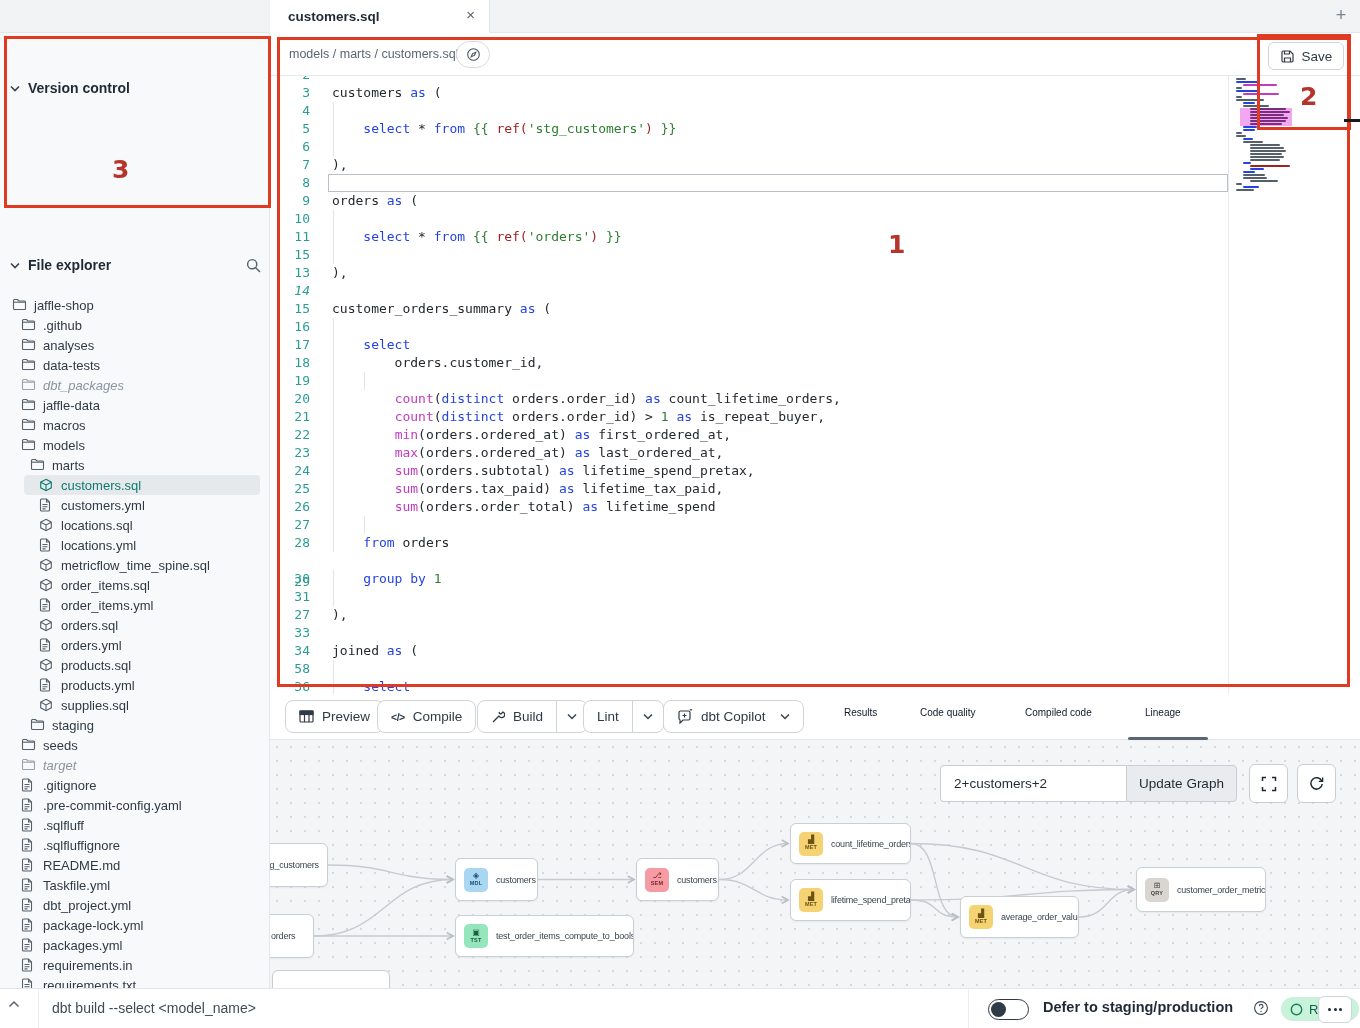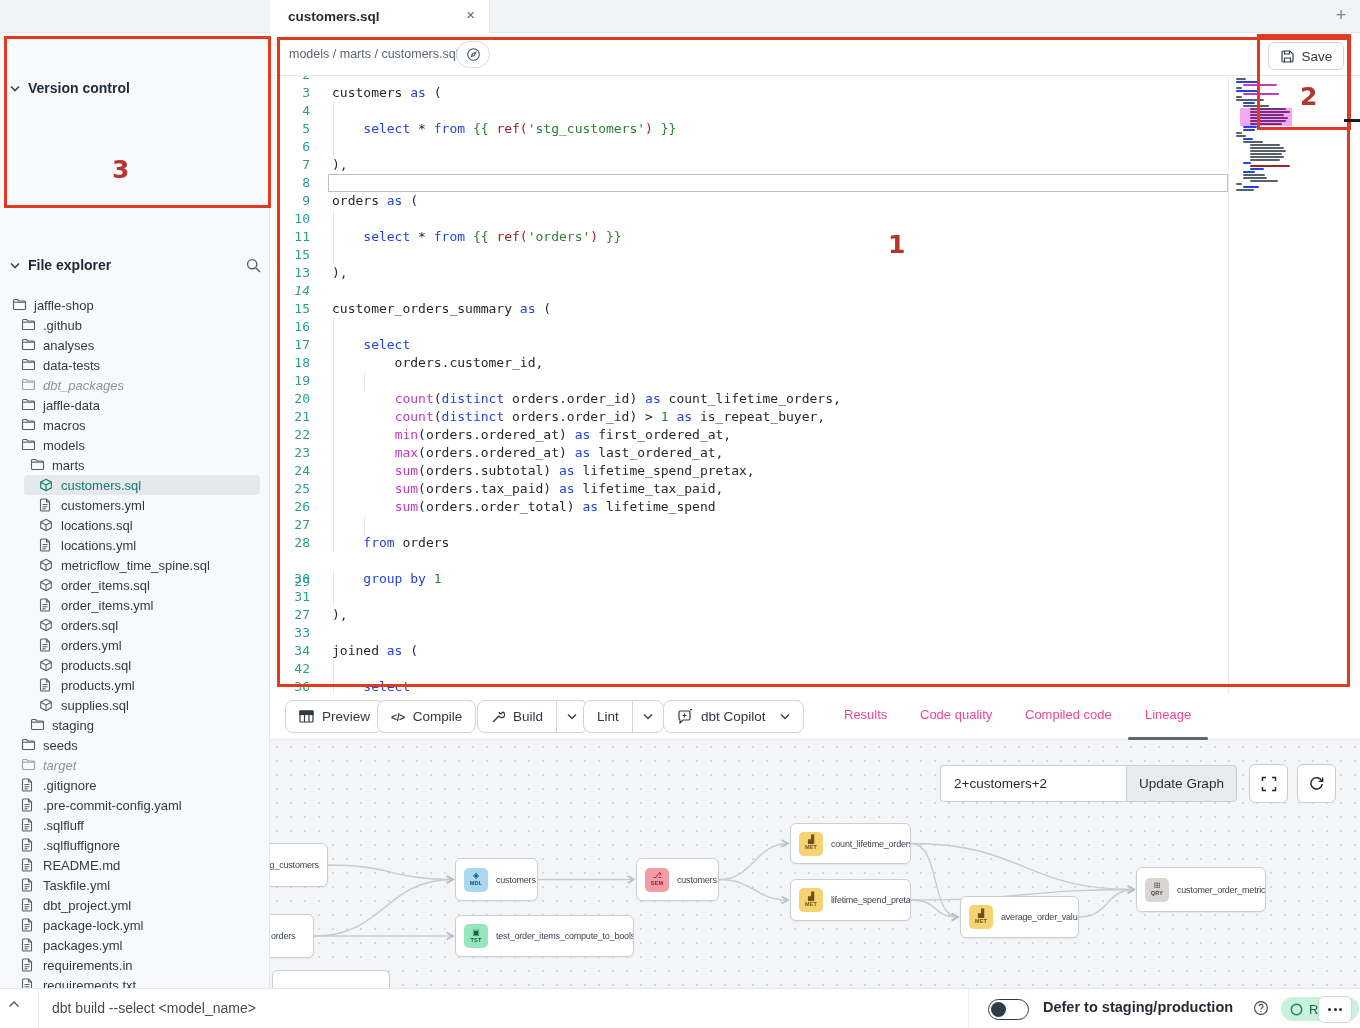--- a/index.html
+++ b/index.html
@@ -54,21 +54,21 @@
   #mini-sep { position:absolute; left:958px; top:0; width:1px; height:618px; background:#e8eaed; }
   #minimap { position:absolute; left:962px; top:2px; width:86px; height:120px; cursor:pointer; }
   #minimap .mrow { position:absolute; height:2px; border-radius:1px; }
   #minimap .mpink { position:absolute; background:#f2a7f2; }
 
   
   #toolbar { position:absolute; left:270px; top:694px; width:1090px; height:46px; background:#fff; border-bottom:1px solid #e3e6ea; }
   .tbtn { position:absolute; top:6px; height:33px; background:#fff; border:1px solid #cfd4d9; border-radius:8px; display:flex; align-items:center; font-size:13.5px; color:#2f3a45; cursor:pointer; }
   .tbtn .seg { display:flex; align-items:center; gap:8px; padding:0 13px; height:100%; }
   .tbtn .seg2 { border-left:1px solid #cfd4d9; padding:0 10px; height:100%; display:flex; align-items:center; cursor:pointer; }
-  .btab { position:absolute; top:13px; font-size:13px; color:#ec4899; cursor:pointer; white-space:nowrap; }
+  .btab { position:absolute; top:13px; font-size:10px; color:#0f172a; cursor:pointer; white-space:nowrap; }
   #tab-underline { position:absolute; left:858px; top:43px; width:80px; height:3px; background:#5c6670; border-radius:2px; }
 
   
   #lineage { position:absolute; left:270px; top:740px; width:1090px; height:248px; background:#f4f5f7; overflow:hidden;
              background-image:radial-gradient(#d7dadd 1px, transparent 1.2px); background-size:14px 14px; }
   #lin-svg { position:absolute; left:0; top:0; }
   .lnode { position:absolute; background:#fff; border:1px solid #c9cfd6; border-radius:6px; box-shadow:0 1px 2px rgba(30,40,50,.06); display:flex; align-items:center; overflow:hidden; cursor:pointer; }
   .lbadge { width:24px; height:24px; border-radius:5px; margin-left:8px; flex:0 0 24px; display:flex; flex-direction:column; align-items:center; justify-content:center; }
   .lbadge .bg1 { font-size:8px; line-height:8px; }
   .lbadge .bg2 { font-size:5.5px; font-weight:700; line-height:7px; letter-spacing:.2px; }
@@ -502,21 +502,21 @@
       <div class="cline" style="top: 404px;"><span class="ln">25</span><span class="guide" style="left: 63px;"></span><span class="code"><span class="tk-p">        </span><span class="tk-f">sum</span><span class="tk-p">(orders.tax_paid) </span><span class="tk-k">as</span><span class="tk-p"> lifetime_tax_paid,</span></span></div>
       <div class="cline" style="top: 422px;"><span class="ln">26</span><span class="guide" style="left: 63px;"></span><span class="code"><span class="tk-p">        </span><span class="tk-f">sum</span><span class="tk-p">(orders.order_total) </span><span class="tk-k">as</span><span class="tk-p"> lifetime_spend</span></span></div>
       <div class="cline" style="top: 440px;"><span class="ln">27</span><span class="guide" style="left: 63px;"></span><span class="guide" style="left: 94px;"></span><span class="code"></span></div>
       <div class="cline" style="top: 458px;"><span class="ln">28</span><span class="guide" style="left: 63px;"></span><span class="code"><span class="tk-p">    </span><span class="tk-k">from</span><span class="tk-p"> orders</span></span></div>
       <div class="cline" style="top: 476px; margin-top: 21px;"><span class="ln">29</span><span class="guide" style="left: 63px;"></span><span class="code"></span></div>
       <div class="cline" style="top: 494px;"><span class="ln">30</span><span class="guide" style="left: 63px;"></span><span class="code"><span class="tk-p">    </span><span class="tk-k">group by</span><span class="tk-p"> </span><span class="tk-n">1</span></span></div>
       <div class="cline" style="top: 512px;"><span class="ln">31</span><span class="guide" style="left: 63px;"></span><span class="code"></span></div>
       <div class="cline" style="top: 530px;"><span class="ln">27</span><span class="code"><span class="tk-p">),</span></span></div>
       <div class="cline" style="top: 548px;"><span class="ln">33</span><span class="code"></span></div>
       <div class="cline" style="top: 566px;"><span class="ln">34</span><span class="code"><span class="tk-p">joined </span><span class="tk-k">as</span><span class="tk-p"> (</span></span></div>
-      <div class="cline" style="top: 584px;"><span class="ln">42</span><span class="guide" style="left: 63px;"></span><span class="code"></span></div>
+      <div class="cline" style="top: 584px;"><span class="ln">58</span><span class="guide" style="left: 63px;"></span><span class="code"></span></div>
       <div class="cline" style="top: 602px;"><span class="ln">36</span><span class="guide" style="left: 63px;"></span><span class="code"><span class="tk-p">    </span><span class="tk-k">select</span></span></div>
     </div>
   <div id="mini-sep"></div>
   <div id="minimap">
       <div class="mpink" style="left: 8px; top: 30px; width: 52px; height: 18px;"></div>
       <div class="mrow" style="top: 0px; left: 4px; width: 10px; background: rgb(85, 96, 107);"></div>
       <div class="mrow" style="top: 3px; left: 4px; width: 24px; background: rgb(36, 67, 223);"></div>
       <div class="mrow" style="top: 6px; left: 11px; width: 34px; background: rgb(194, 59, 194);"></div>
       <div class="mrow" style="top: 9px; left: 4px; width: 6px; background: rgb(85, 96, 107);"></div>
       <div class="mrow" style="top: 12px; left: 4px; width: 22px; background: rgb(36, 67, 223);"></div>

